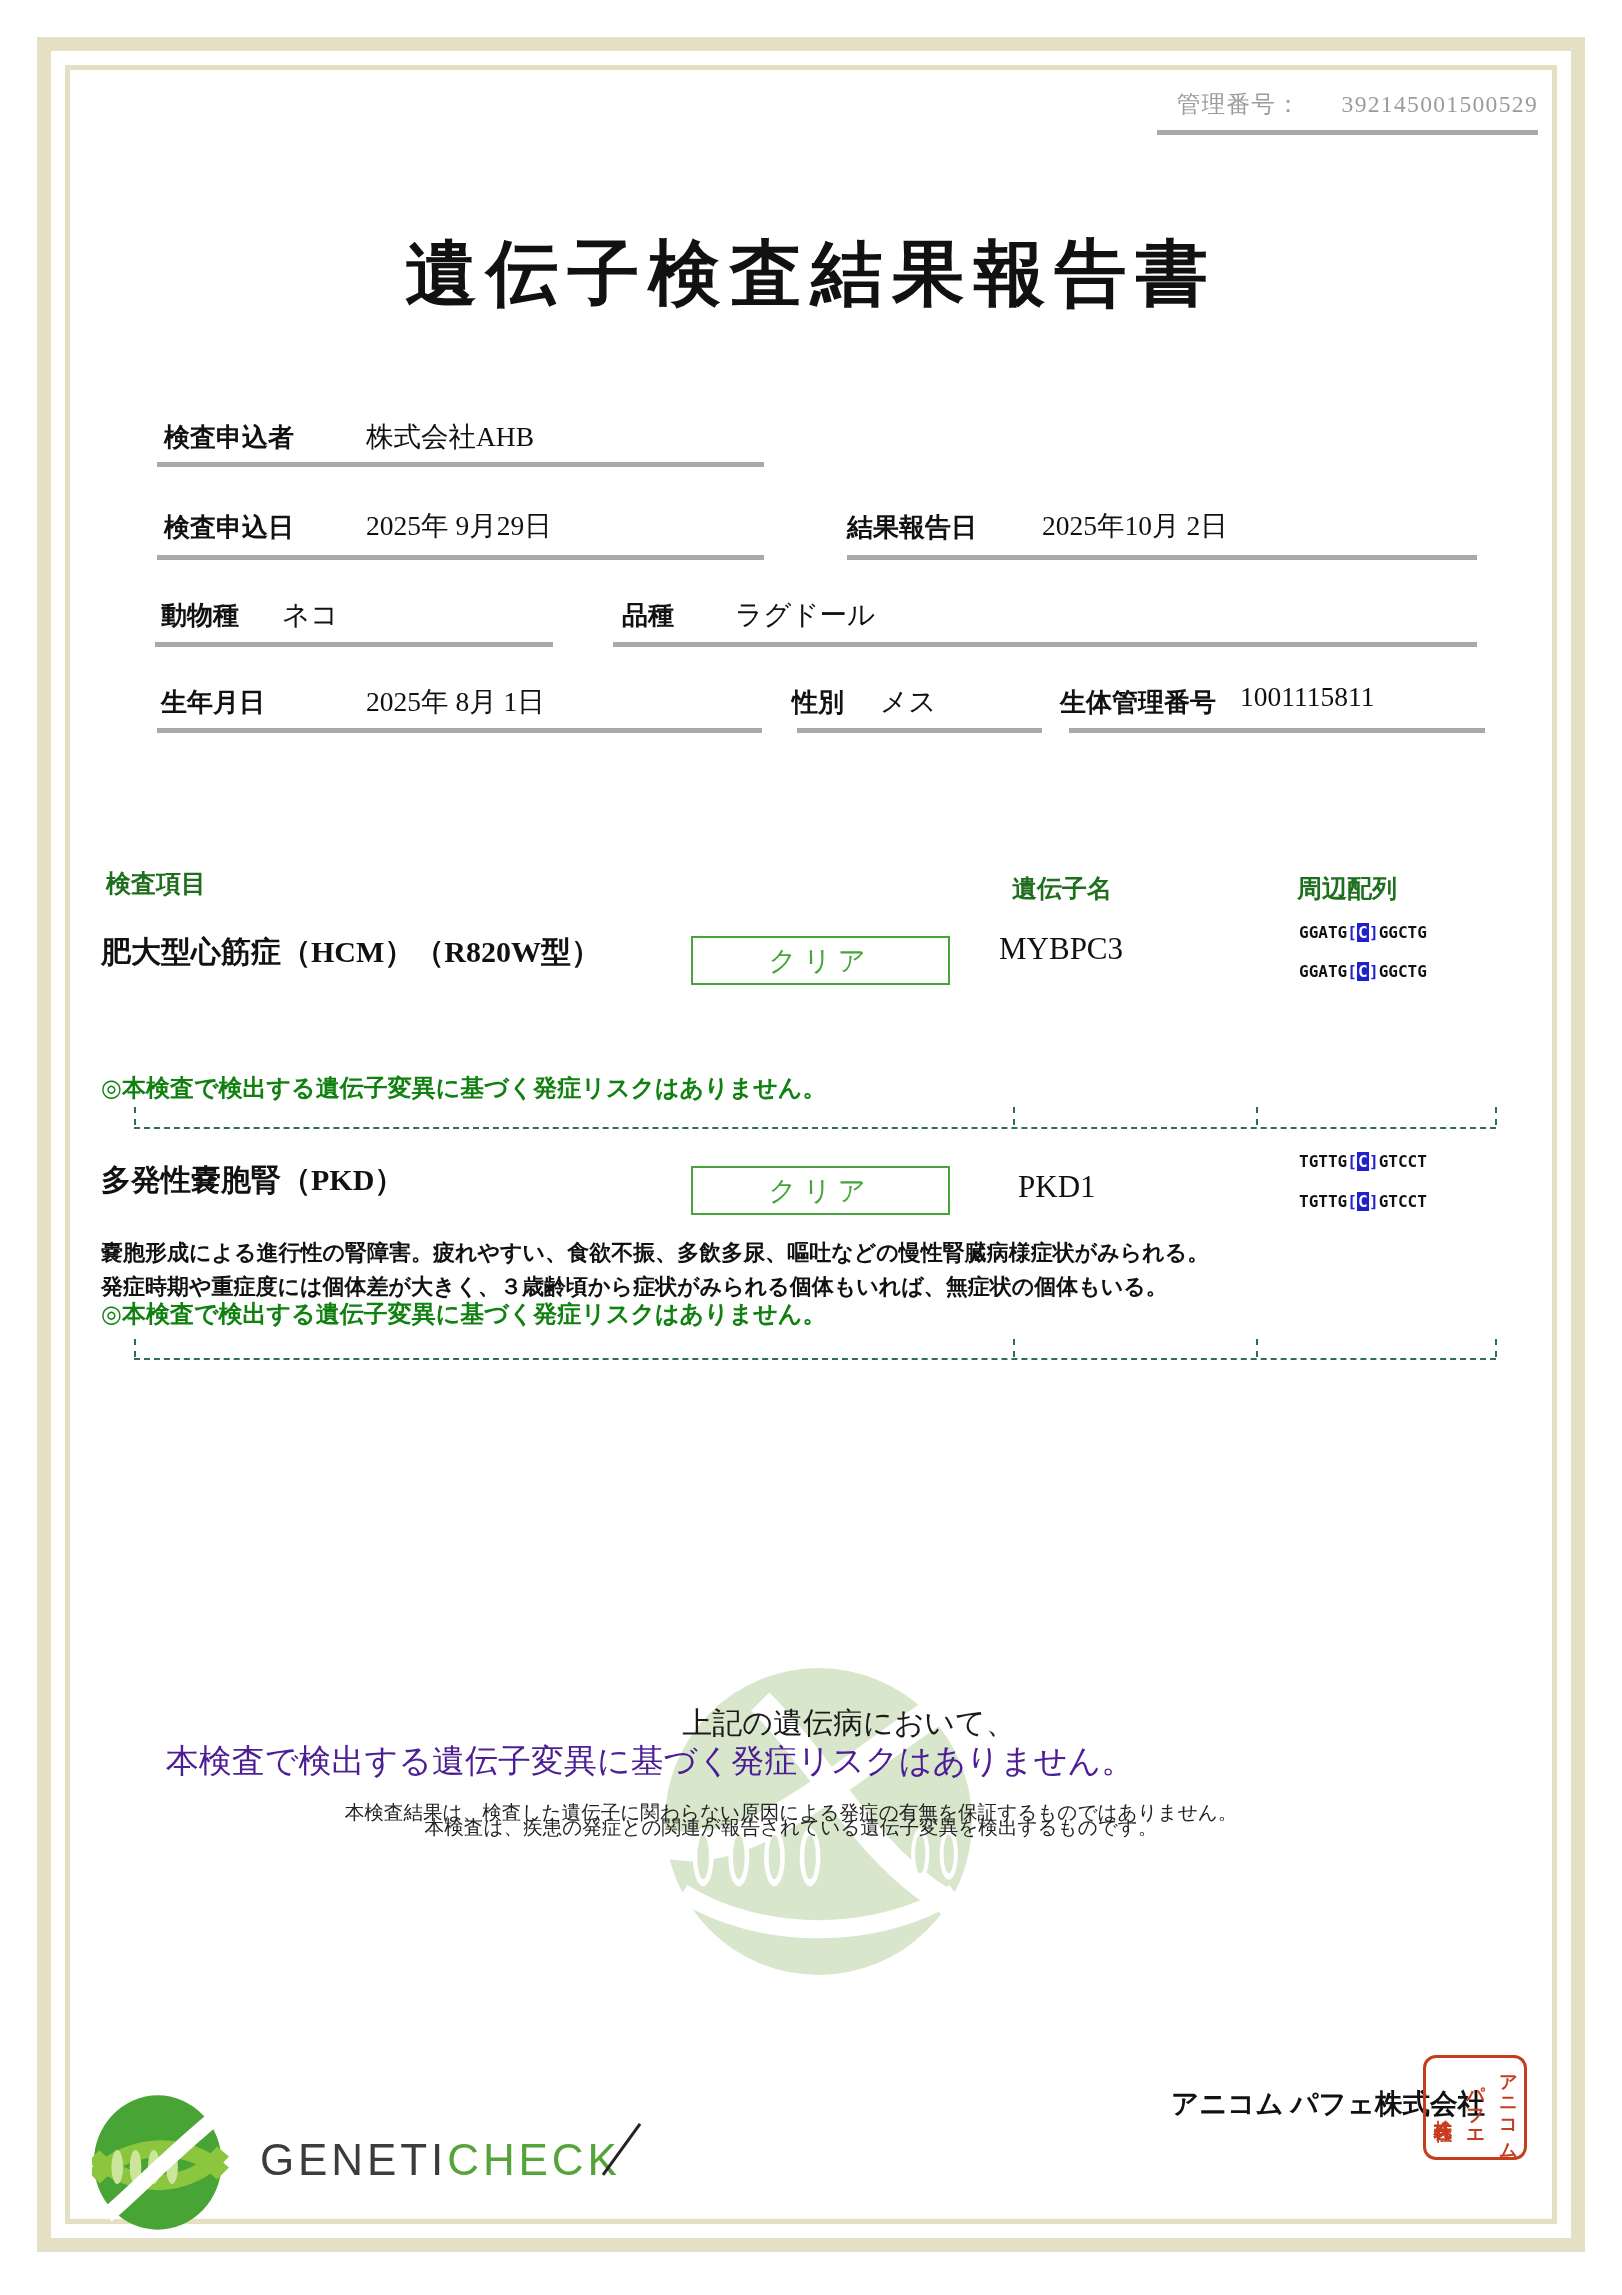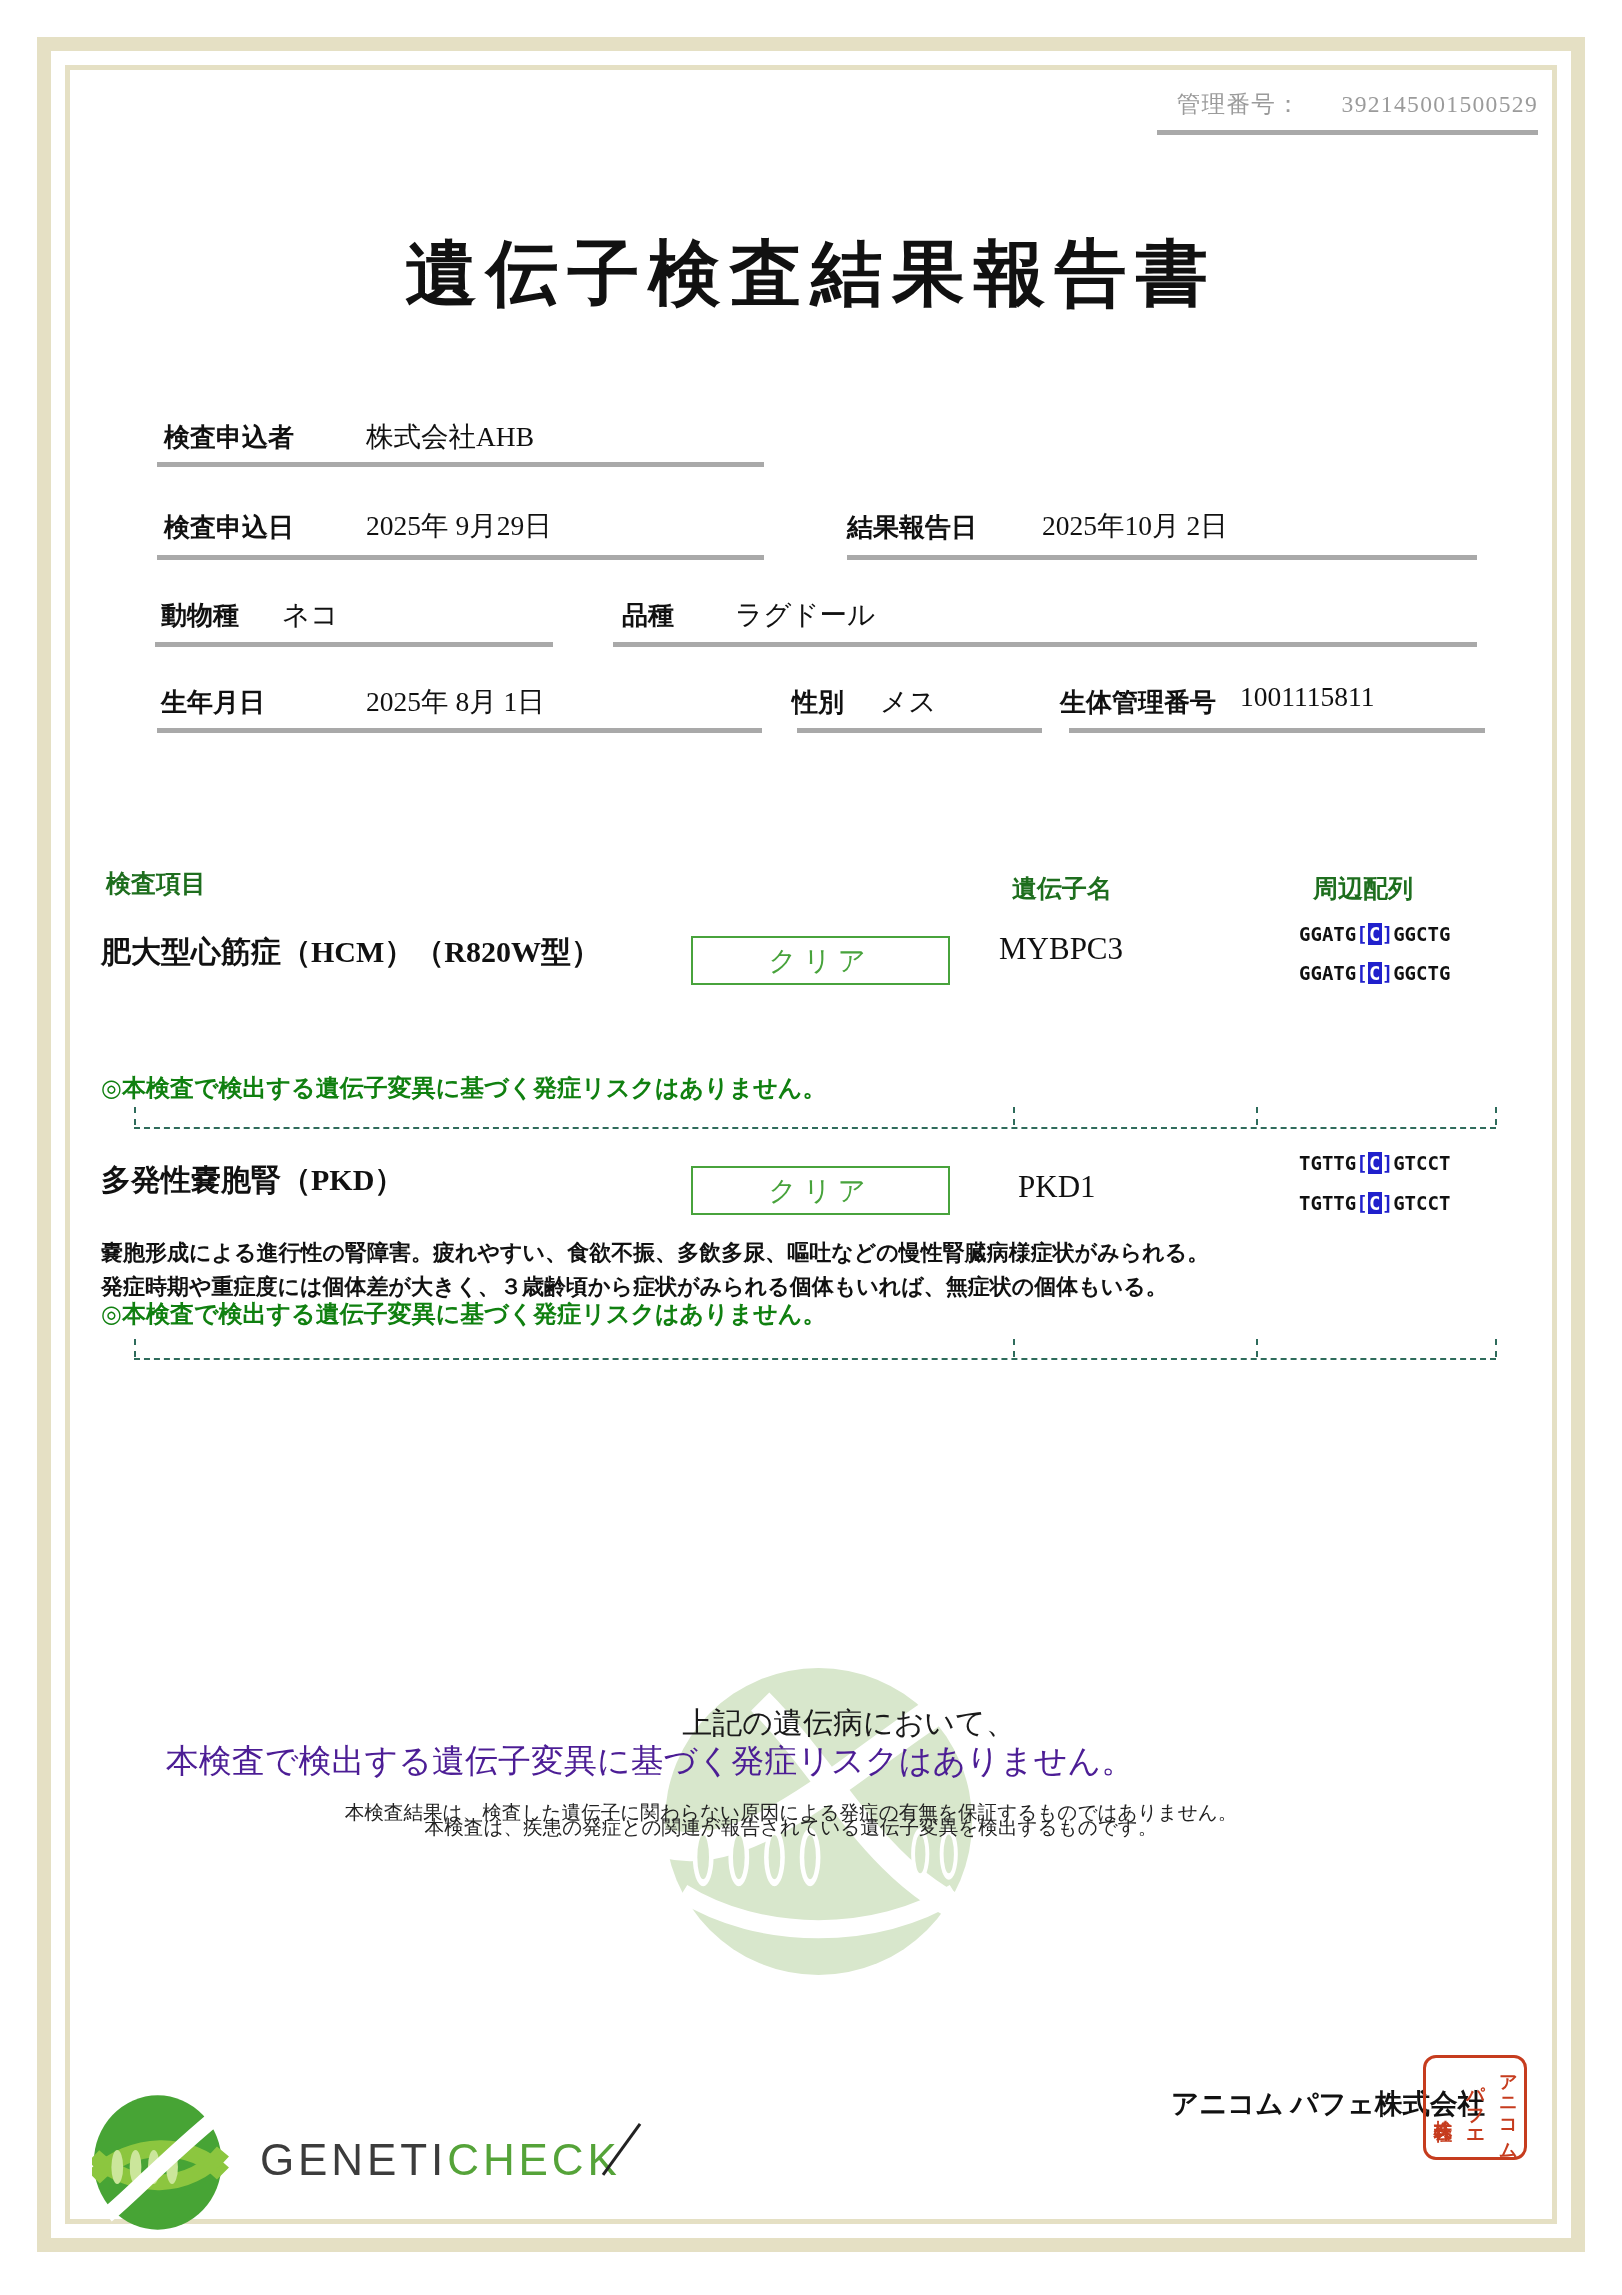--- a/index.html
+++ b/index.html
@@ -18,21 +18,21 @@
   .title{left:0;width:1622px;text-align:center;font-size:72px;font-weight:bold;
          letter-spacing:9.2px;}
   .flabel{font-size:26px;font-weight:bold;}
   .fvalue{font-size:27.5px;}
   .ghead{font-size:25px;font-weight:bold;color:#1E6E1E;}
   .iname{font-size:30px;font-weight:bold;}
   .clearbox{width:255px;height:45px;border:2.6px solid #48A33C;display:flex;
             align-items:center;justify-content:center;background:#fff;}
   .cleartxt{font-size:27.5px;color:#48A33C;letter-spacing:6.5px;}
   .gene{font-size:31px;}
-  .seq{font-size:19px;font-weight:bold;}
+  .seq{font-size:16px;font-weight:bold;}
   .seq .br{color:#2020CC;}
   .seq .var{background:#2020CC;color:#fff;padding:0 1.3px;}
   .desc{font-size:22px;font-weight:600;line-height:31px;width:1436px;}
   .descline{font-size:22px;font-weight:600;}
   .note{font-size:24px;font-weight:bold;color:#108010;}
   .tick{position:absolute;width:0;height:18.3px;border-left:2px dashed #2E6B5B;z-index:2;}
   .dashline{position:absolute;height:0;border-top:2px dashed #2E6B5B;z-index:2;}
   .sum1{left:0;width:1622px;text-align:center;font-size:30px;color:#1a1a1a;}
   .sum2{left:0;width:1300px;text-align:center;font-size:33px;color:#4c1d95;font-family:Liberation Mono, monospace;}
   .disc{left:0;width:1582px;text-align:center;font-size:19.6px;color:#222;}
@@ -113,21 +113,21 @@
   <div class="abs flabel" style="left:792px;top:685px;">性別</div>
   <div class="abs fvalue" style="left:880px;top:684px;">メス</div>
   <div class="abs flabel" style="left:1060px;top:685px;">生体管理番号</div>
   <div class="abs fvalue" style="left:1240px;top:681px;">1001115811</div>
   <div class="bar" style="left:157px;top:728px;width:605px;"></div>
   <div class="bar" style="left:797px;top:728px;width:245px;"></div>
   <div class="bar" style="left:1069px;top:728px;width:416px;"></div>
 
   <div class="abs ghead" style="left:106px;top:867px;">検査項目</div>
   <div class="abs ghead" style="left:1012px;top:872px;">遺伝子名</div>
-  <div class="abs ghead" style="left:1297px;top:872px;margin-left:16px;">周辺配列</div>
+  <div class="abs ghead" style="left:1297px;top:872px;">周辺配列</div>
 
   <div class="abs iname" style="left:101px;top:932px;">肥大型心筋症（HCM）（R820W型）</div>
   <div class="abs clearbox" style="left:691px;top:936px;">
     <span class="cleartxt">クリア</span>
   </div>
   <div class="abs gene" style="left:999px;top:931px;">MYBPC3</div>
   <div class="abs seq mono" style="left:1299px;top:923px;">
     <span>GGATG</span><span class="br">[</span><span class="var">C</span><span class="br">]</span><span>GGCTG</span>
   </div>
   <div class="abs seq mono" style="left:1299px;top:962px;">

